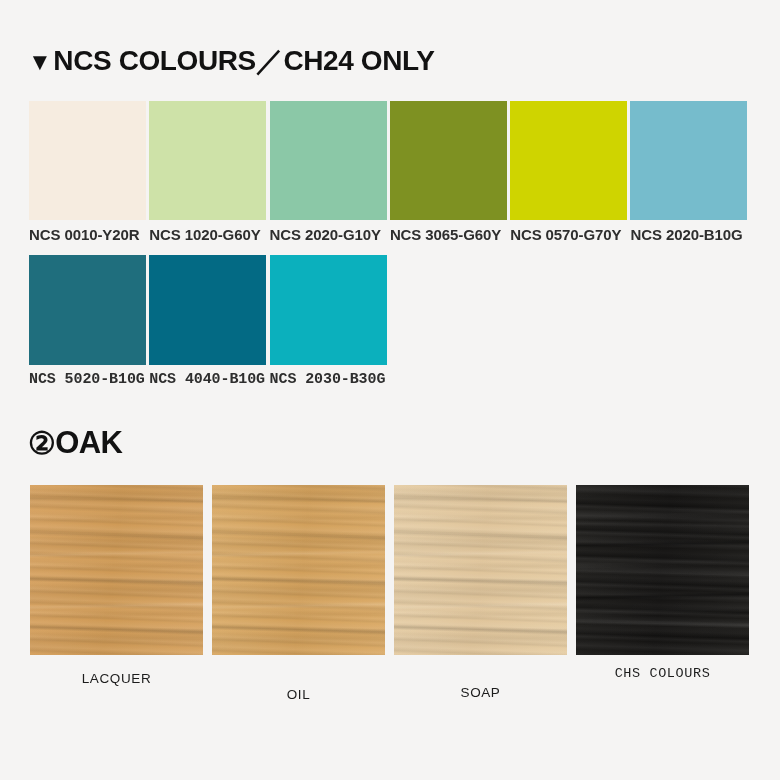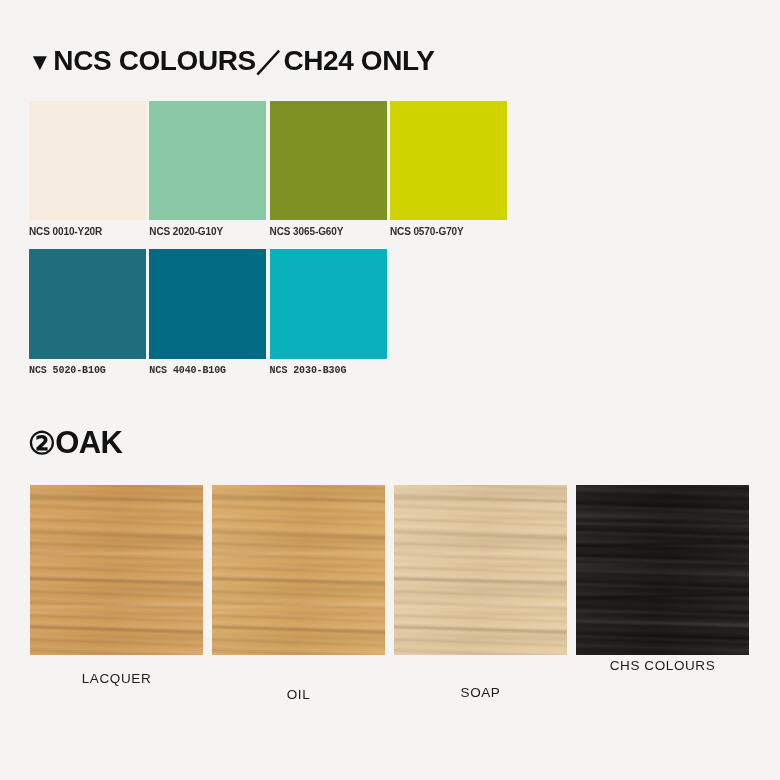--- a/index.html
+++ b/index.html
@@ -67,21 +67,21 @@
     box-sizing: border-box;
     padding-right: 0;
   }
   .ncs-swatch {
     height: 119px;
     width: 117px;
     display: block;
   }
   .ncs-row.row2 .ncs-swatch { height: 110px; }
   .ncs-label {
-    font-size: 10px;
+    font-size: 15px;
     font-weight: 700;
     color: #2e2e2e;
     letter-spacing: -0.1px;
     padding-top: 6px;
     white-space: nowrap;
   }
 
   
   #oak-heading {
     left: 28px;
@@ -118,21 +118,21 @@
     text-align: center;
     font-size: 13.5px;
     color: #1c1c1c;
     letter-spacing: 0.6px;
     width: 173px;
     font-family: "Liberation Sans", sans-serif;
   }
   .oak-cell.c0 .oak-label { padding-top: 16px; }
   .oak-cell.c1 .oak-label { padding-top: 32px; }
   .oak-cell.c2 .oak-label { padding-top: 30px; }
-  .oak-cell.c3 .oak-label { padding-top: 3px; }
+  .oak-cell.c3 .oak-label { padding-top: 11px; font-family: Liberation Mono, monospace; }
 
   
   .wood-grain {
     position: absolute;
     inset: 0;
   }
   .wood-grain::before,
   .wood-grain::after {
     content: "";
     position: absolute;
@@ -206,30 +206,38 @@
   </div>
 
   <div id="ncs-grid">
 
     <div class="ncs-row row1">
       <div class="ncs-cell">
         <div class="ncs-swatch" style="background:#f6ece0"></div>
         <div class="ncs-label">NCS 0010-Y20R</div>
       </div>
       <div class="ncs-cell">
+        <div class="ncs-swatch" style="background:#cee2a8"></div>
+        <div class="ncs-label">NCS 1020-G60Y</div>
+      </div>
+      <div class="ncs-cell">
         <div class="ncs-swatch" style="background:#8bc8a7"></div>
         <div class="ncs-label">NCS 2020-G10Y</div>
       </div>
       <div class="ncs-cell">
         <div class="ncs-swatch" style="background:#7e9122"></div>
         <div class="ncs-label">NCS 3065-G60Y</div>
       </div>
       <div class="ncs-cell">
         <div class="ncs-swatch" style="background:#cfd400"></div>
         <div class="ncs-label">NCS 0570-G70Y</div>
+      </div>
+      <div class="ncs-cell">
+        <div class="ncs-swatch" style="background:#76bccc"></div>
+        <div class="ncs-label">NCS 2020-B10G</div>
       </div>
     </div>
 
     <div class="ncs-row row2">
       <div class="ncs-cell">
         <div class="ncs-swatch" style="background:#1f6e7d"></div>
         <div class="ncs-label">NCS 5020-B10G</div>
       </div>
       <div class="ncs-cell">
         <div class="ncs-swatch" style="background:#036a84"></div>

